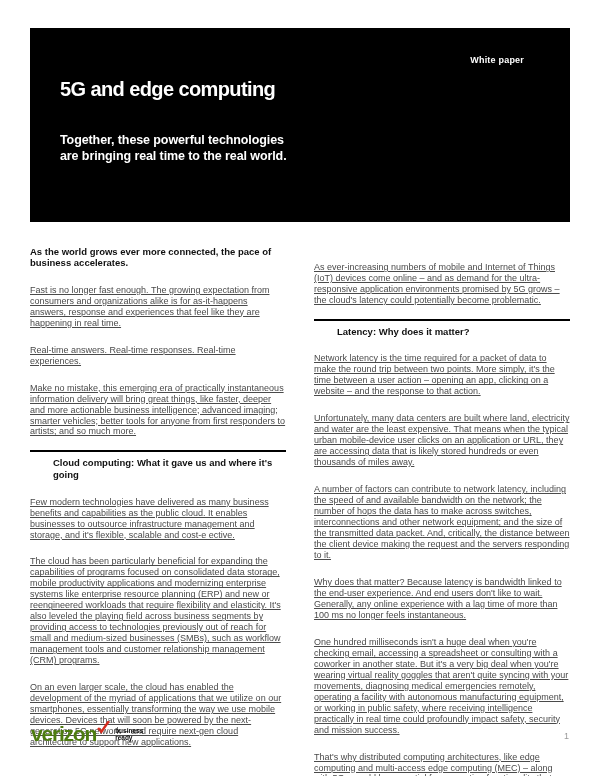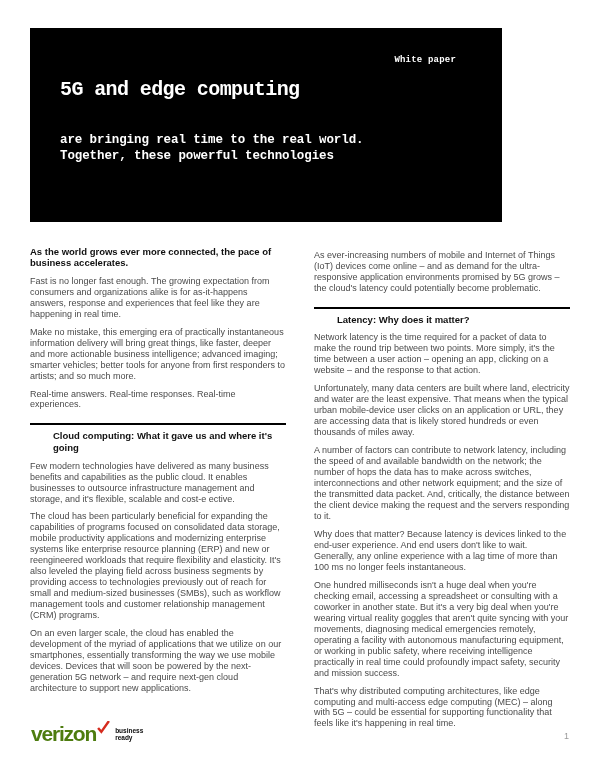--- a/index.html
+++ b/index.html
@@ -14,24 +14,23 @@
     position: relative;
     width: 600px; height: 776px;
     background: #ffffff;
     overflow: hidden;
   }
 
   
   .hero {
     position: absolute;
     left: 30px; top: 28px;
-    width: 472px; height: 194px;
+    width: 540px; height: 194px;
     background: #000000;
     color: #ffffff;
-    font-family: Liberation Mono, monospace;
   }
   .hero-label {
     position: absolute;
     top: 27px; right: 46px;
     font-size: 9px;
     font-weight: bold;
     letter-spacing: 0.2px;
   }
   .hero-title {
     position: absolute;
@@ -63,21 +62,21 @@
     line-height: 1.22;
     color: #4a4a4a;
   }
   .intro-heading {
     font-size: 9.5px;
     font-weight: bold;
     line-height: 1.2;
     color: #111111;
     margin: 0 0 7px 0;
   }
-  .col p { margin: 4px 0 7px 0; }
+  .col p { margin: 16px 0 7px 0; text-decoration: underline; }
 
   .section { margin-top: 13px; }
   .section-divider {
     height: 0;
     border-top: 2px solid #000000;
     margin-bottom: 5px;
   }
   .section-heading {
     font-size: 9.5px;
     font-weight: bold;
@@ -122,52 +121,52 @@
 </style>
 </head>
 <body>
 
 <div class="page">
 
   <div class="hero">
     <div class="hero-label">White paper</div>
     <div class="hero-title">5G and edge computing</div>
     <div class="hero-subtitle">
+      <div>Together, these powerful technologies</div>
       <div>are bringing real time to the real world.</div>
-      <div>Together, these powerful technologies</div>
     </div>
   </div>
 
   <div class="columns">
 
     <div class="col">
       <div class="intro-heading">As the world grows ever more connected, the pace of business accelerates.</div>
       <p>Fast is no longer fast enough. The growing expectation from consumers and organizations alike is for as-it-happens answers, response and experiences that feel like they are happening in real time.</p>
+      <p>Real-time answers. Real-time responses. Real-time experiences.</p>
       <p>Make no mistake, this emerging era of practically instantaneous information delivery will bring great things, like faster, deeper and more actionable business intelligence; advanced imaging; smarter vehicles; better tools for anyone from first responders to artists; and so much more.</p>
-      <p>Real-time answers. Real-time responses. Real-time experiences.</p>
 
       <div class="section">
         <div class="section-divider"></div>
         <div class="section-heading">Cloud computing: What it gave us and where it's going</div>
         <p>Few modern technologies have delivered as many business benefits and capabilities as the public cloud. It enables businesses to outsource infrastructure management and storage, and it's flexible, scalable and cost-e ective.</p>
         <p>The cloud has been particularly beneficial for expanding the capabilities of programs focused on consolidated data storage, mobile productivity applications and modernizing enterprise systems like enterprise resource planning (ERP) and new or reengineered workloads that require flexibility and elasticity. It's also leveled the playing field across business segments by providing access to technologies previously out of reach for small and medium-sized businesses (SMBs), such as workflow management tools and customer relationship management (CRM) programs.</p>
         <p>On an even larger scale, the cloud has enabled the development of the myriad of applications that we utilize on our smartphones, essentially transforming the way we use mobile devices. Devices that will soon be powered by the next-generation 5G network – and require next-gen cloud architecture to support new applications.</p>
       </div>
     </div>
 
     <div class="col">
       <p>As ever-increasing numbers of mobile and Internet of Things (IoT) devices come online – and as demand for the ultra-responsive application environments promised by 5G grows – the cloud's latency could potentially become problematic.</p>
 
       <div class="section">
         <div class="section-divider"></div>
         <div class="section-heading">Latency: Why does it matter?</div>
         <p>Network latency is the time required for a packet of data to make the round trip between two points. More simply, it's the time between a user action – opening an app, clicking on a website – and the response to that action.</p>
         <p>Unfortunately, many data centers are built where land, electricity and water are the least expensive. That means when the typical urban mobile-device user clicks on an application or URL, they are accessing data that is likely stored hundreds or even thousands of miles away.</p>
         <p>A number of factors can contribute to network latency, including the speed of and available bandwidth on the network; the number of hops the data has to make across switches, interconnections and other network equipment; and the size of the transmitted data packet. And, critically, the distance between the client device making the request and the servers responding to it.</p>
-        <p>Why does that matter? Because latency is devices linked to the end-user experience. And end users don't like to wait. Generally, any online experience with a lag time of more than 100 ms no longer feels instantaneous.</p>
+        <p>Why does that matter? Because latency is bandwidth linked to the end-user experience. And end users don't like to wait. Generally, any online experience with a lag time of more than 100 ms no longer feels instantaneous.</p>
         <p>One hundred milliseconds isn't a huge deal when you're checking email, accessing a spreadsheet or consulting with a coworker in another state. But it's a very big deal when you're wearing virtual reality goggles that aren't quite syncing with your movements, diagnosing medical emergencies remotely, operating a facility with autonomous manufacturing equipment, or working in public safety, where receiving intelligence practically in real time could profoundly impact safety, security and mission success.</p>
         <p>That's why distributed computing architectures, like edge computing and multi-access edge computing (MEC) – along with 5G – could be essential for supporting functionality that feels like it's happening in real time.</p>
       </div>
     </div>
 
   </div>
 
   <div class="footer-logo">
     <span class="logo-word">verizon</span>
     <svg class="logo-check" viewBox="0 0 24 24" aria-hidden="true">

